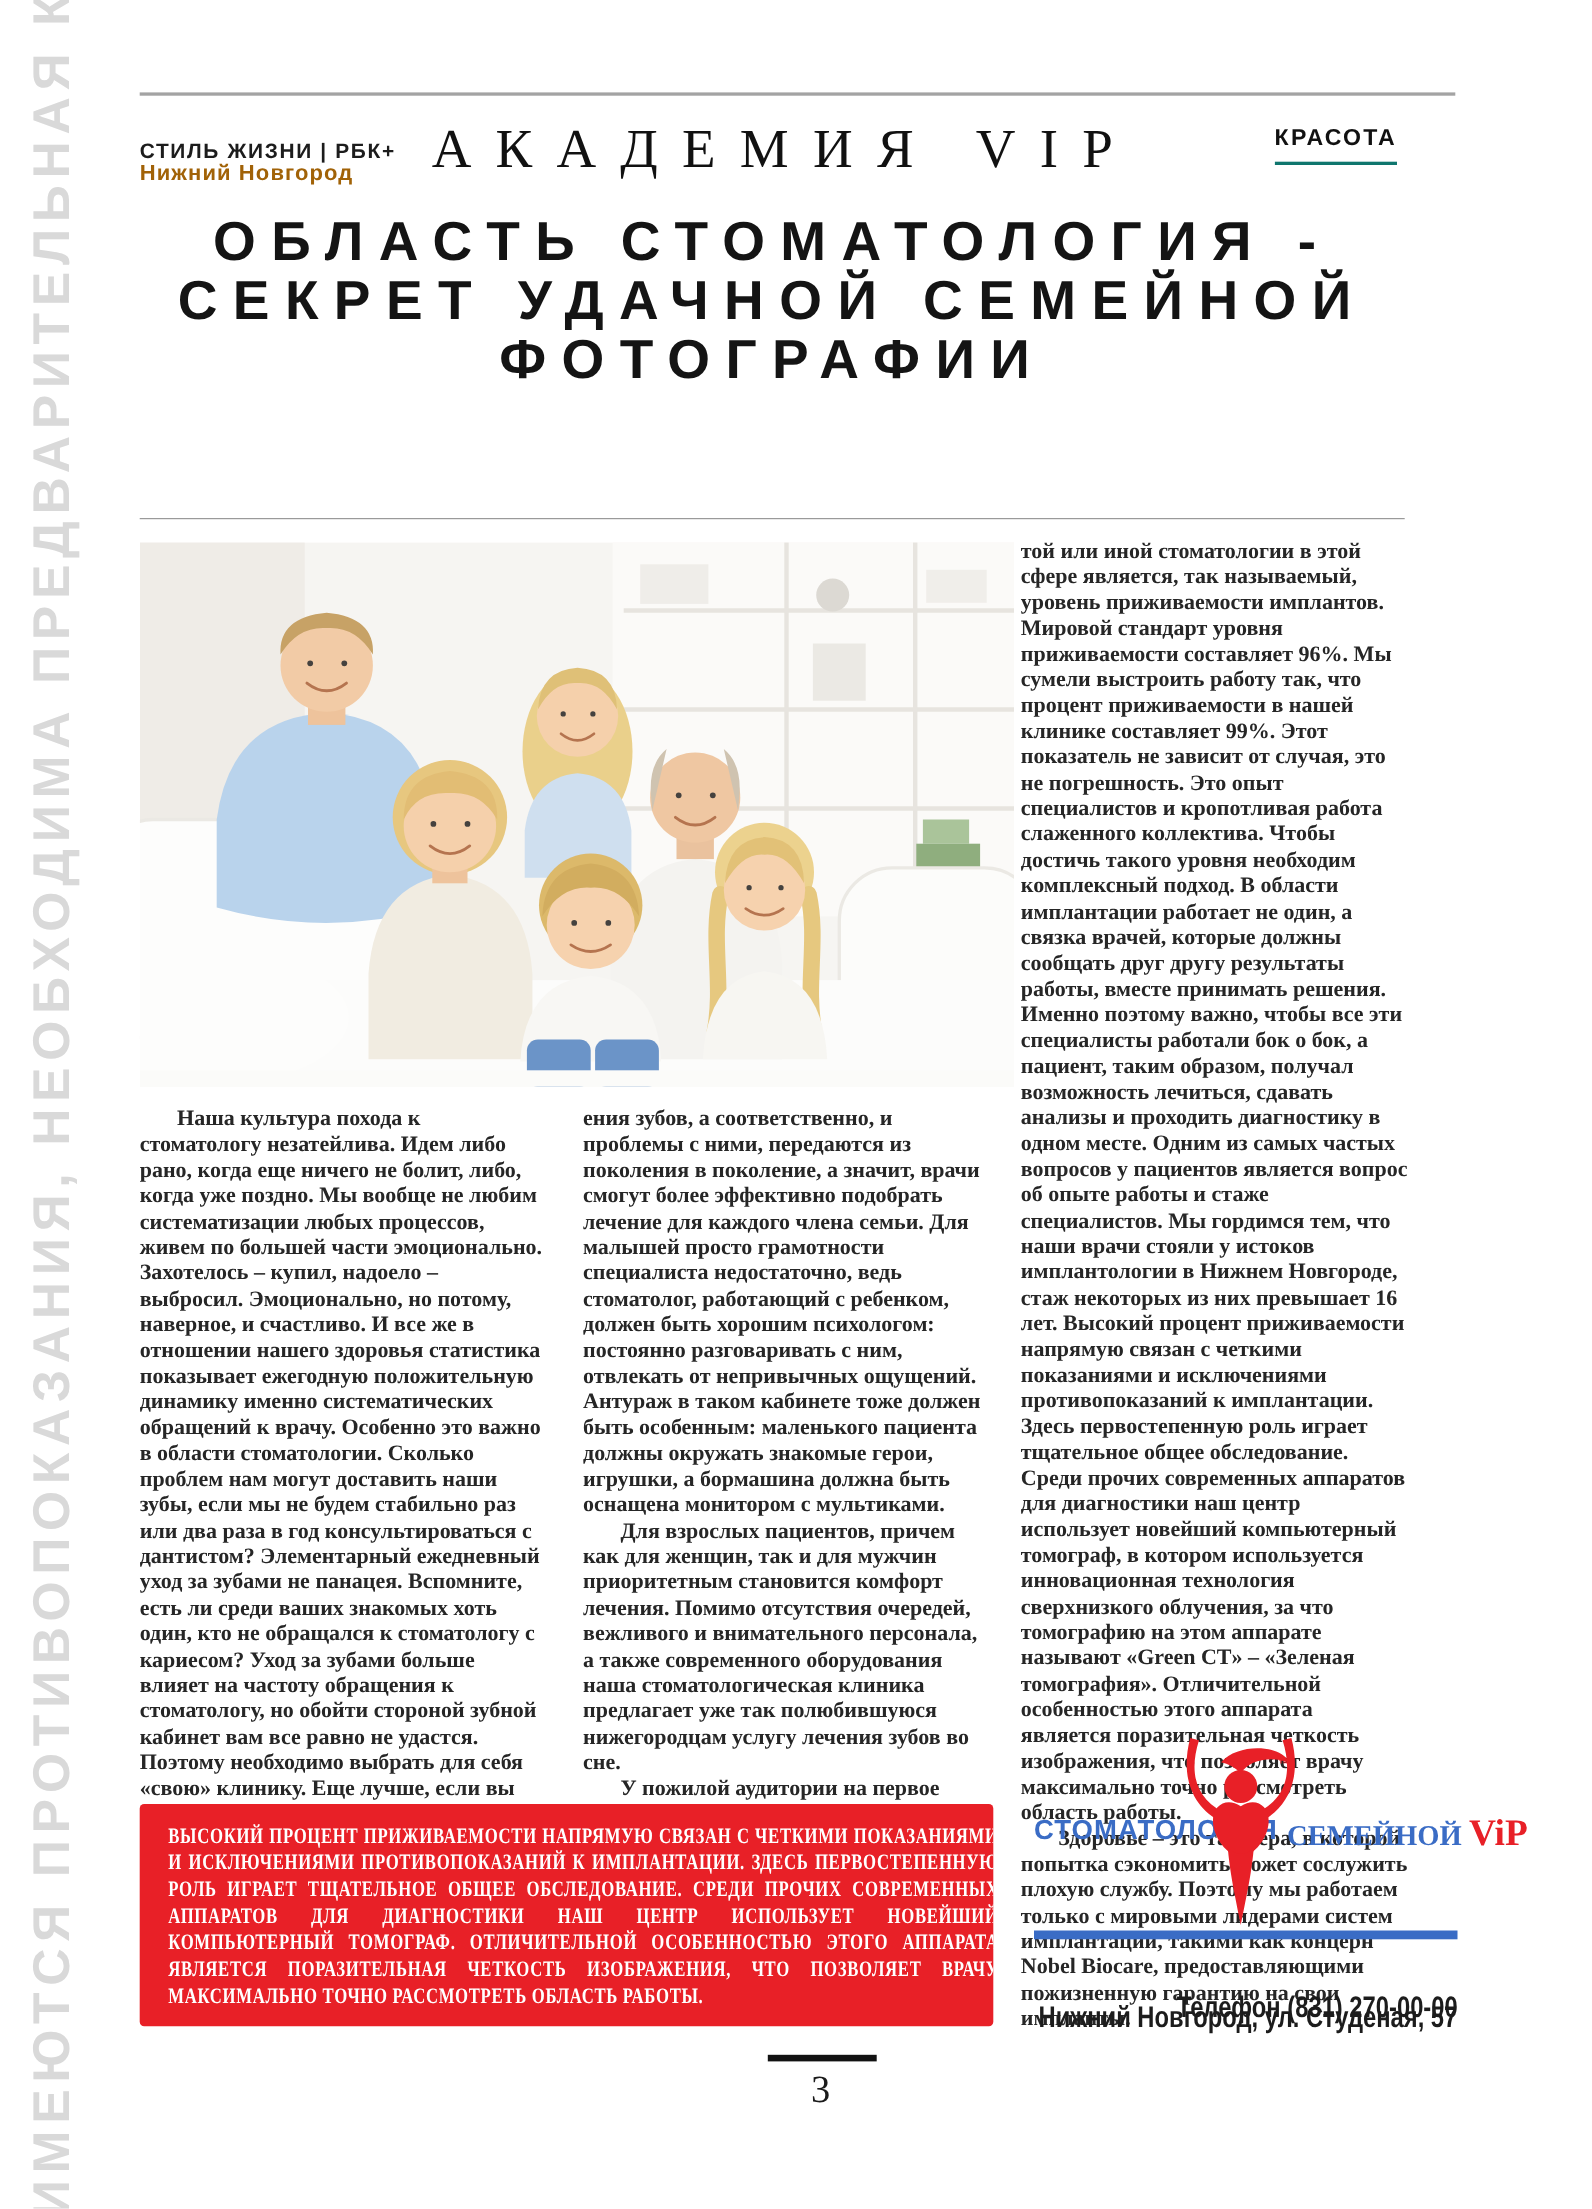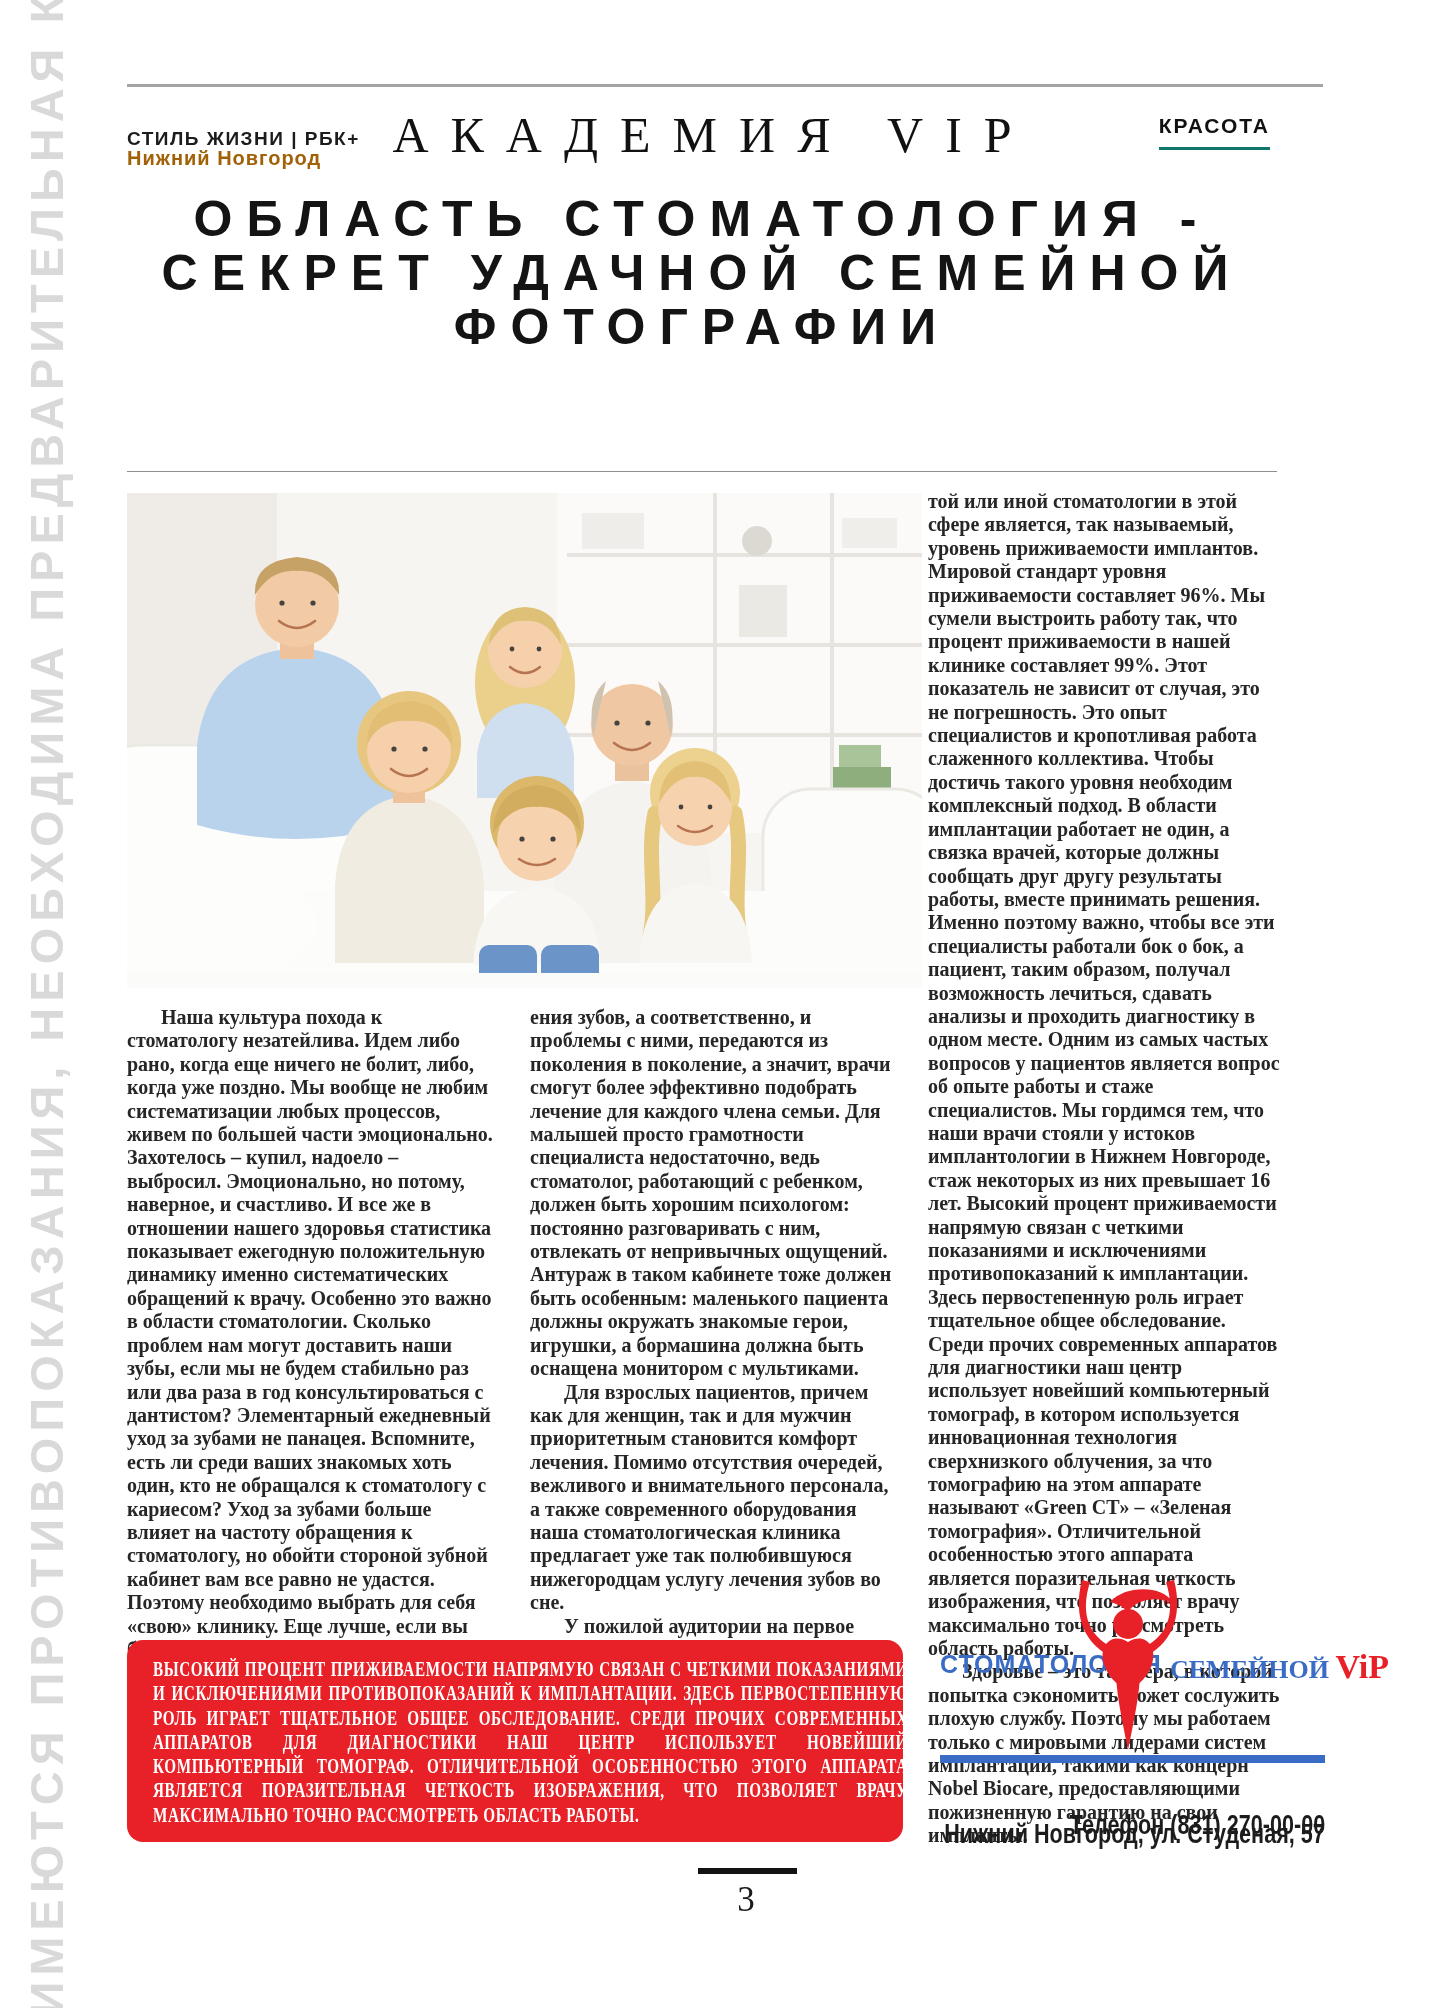--- a/index.html
+++ b/index.html
@@ -39,21 +39,21 @@
   .photo{position:absolute;left:127px;top:493px;width:795px;height:495px;overflow:hidden;}
   
   .col{position:absolute;font-size:20px;line-height:23.4px;text-align:left;color:#262626;}
   .col p{margin:0;font-weight:bold;}
   .col p.indent{text-indent:34px;}
   .col1{left:127px;top:1006px;width:368px;}
   .col2{left:530px;top:1006px;width:371px;}
   .col3{left:928px;top:490px;width:352px;}
   
   .callout{position:absolute;left:127px;top:1640px;width:776px;height:202px;
-    background:#e82027;border-radius:16px;overflow:hidden;}
+    background:#e82027;border-radius:4px;overflow:hidden;}
   .callout-inner{position:absolute;left:26px;top:17px;width:128%;
     transform:scaleX(0.76);transform-origin:0 0;
     color:#ffffff;font-family:"Liberation Serif",serif;font-weight:700;
     font-size:20px;line-height:24.3px;letter-spacing:0.8px;text-align:justify;}
   
   .brand-type{position:absolute;left:940px;top:1650px;
     font-family:"Liberation Sans",sans-serif;font-weight:700;font-size:25px;
     letter-spacing:1px;color:#3a6cc5;}
   .brand-figure{position:absolute;left:1068px;top:1580px;width:120px;height:172px;}
   .brand-tm{position:absolute;left:1162px;top:1598px;color:#e82027;

